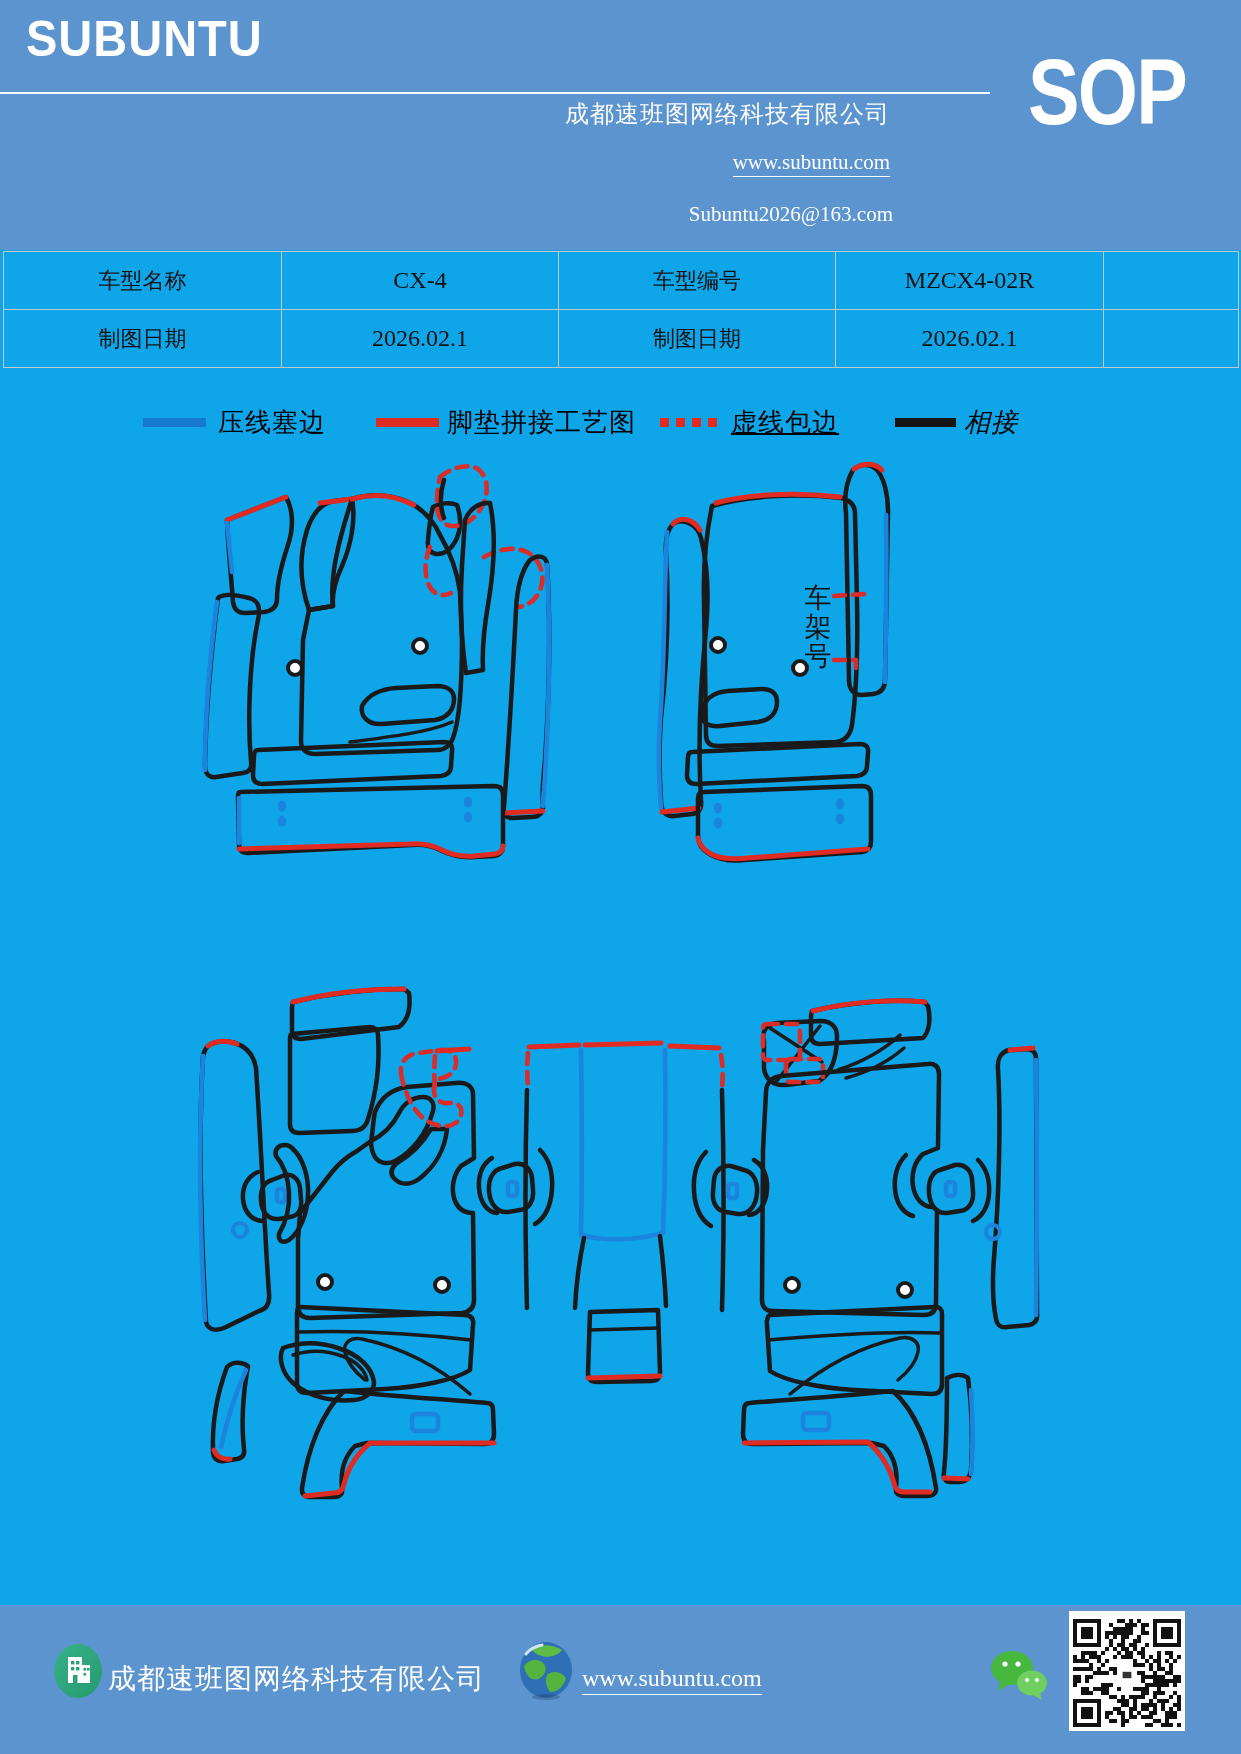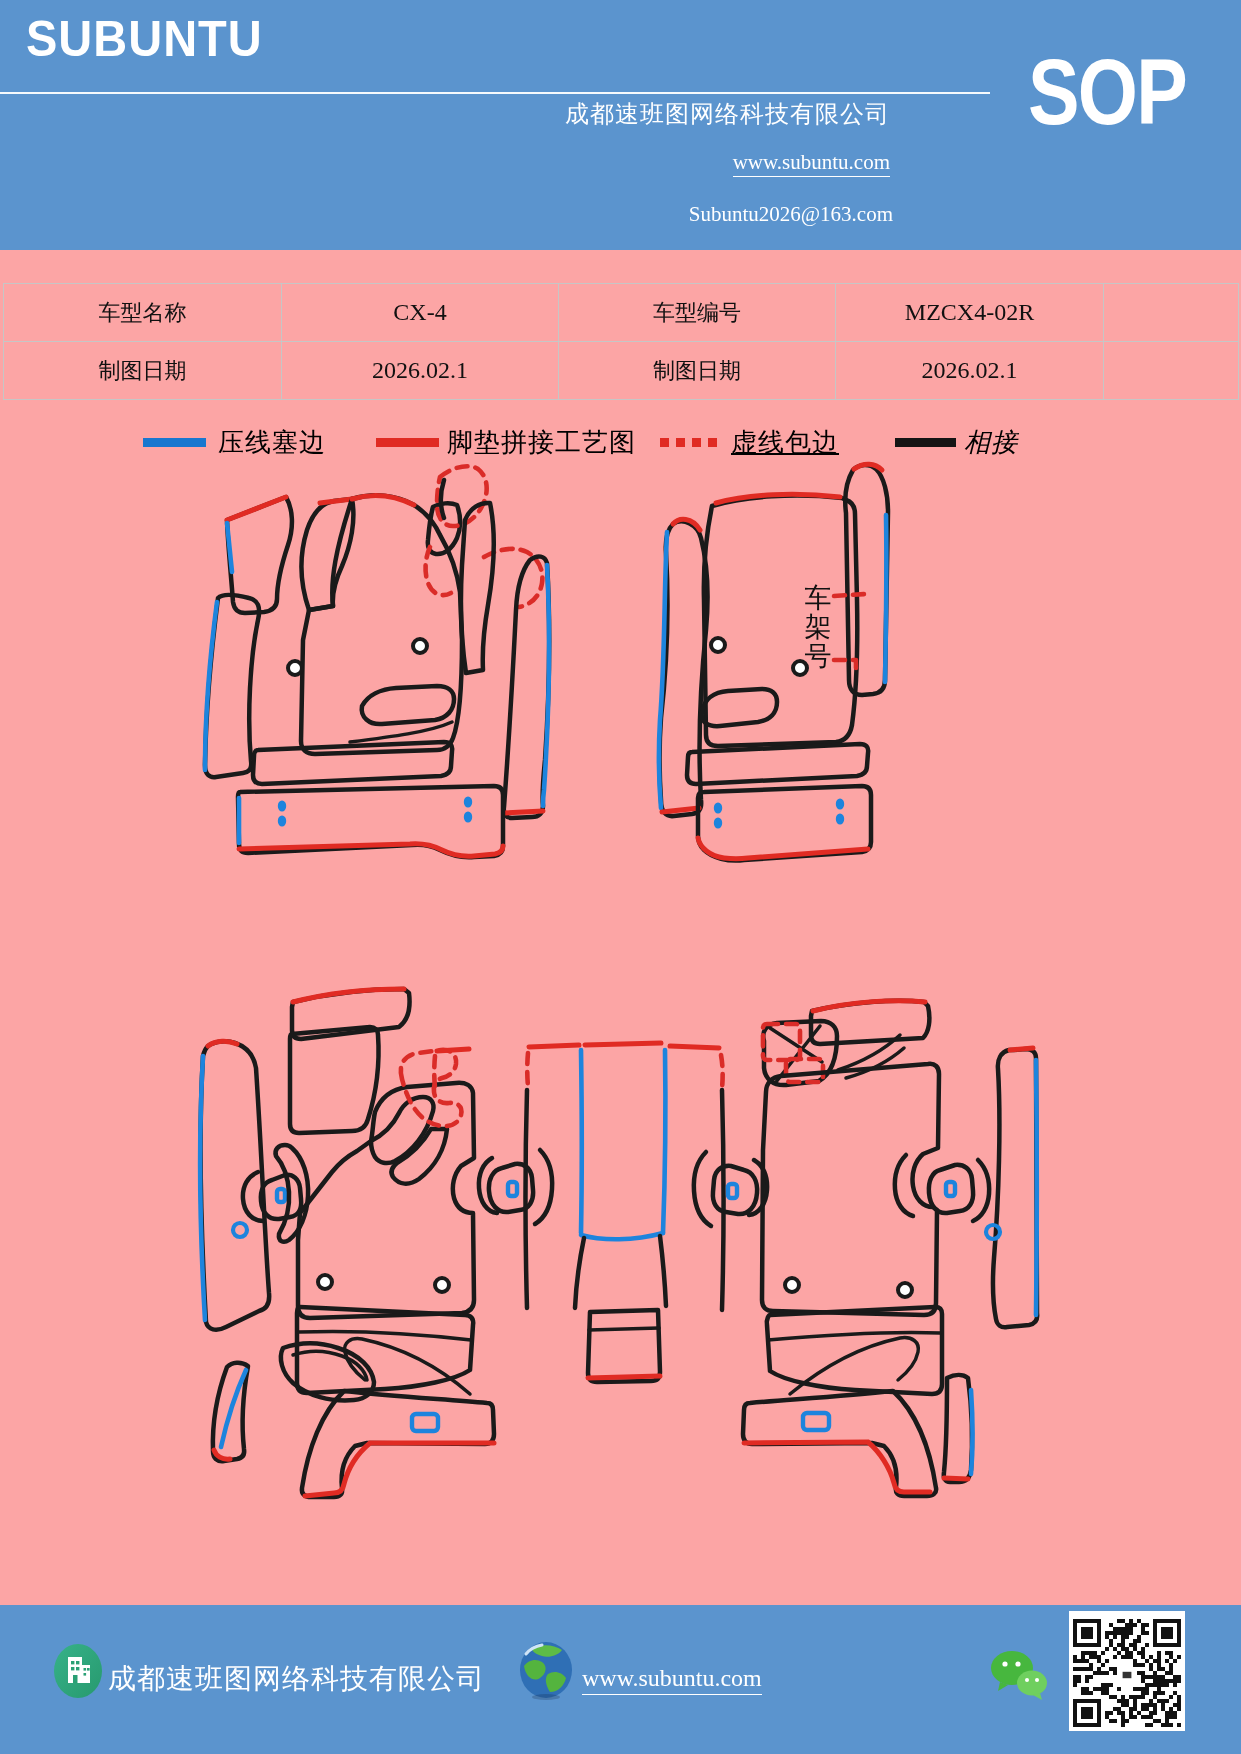--- a/index.html
+++ b/index.html
@@ -1,35 +1,35 @@
 <!DOCTYPE html>
 <html><head>
 <meta charset="utf-8">
 <style>
   html,body{margin:0;padding:0;background:#e8e8e8;}
-  .page{position:relative;width:1241px;height:1754px;background:#fca5a5;overflow:hidden;
+  .page{position:relative;width:1241px;height:1754px;background:#0ea5e9;overflow:hidden;
         font-family:"Liberation Serif","DejaVu Serif",serif;}
   
   .header{position:absolute;left:0;top:0;width:1241px;height:250px;background:#5b94ce;}
   .logo{position:absolute;left:26px;top:10px;color:#fff;font-family:"Liberation Sans","DejaVu Sans",sans-serif;
         font-weight:bold;font-size:47px;letter-spacing:1px;transform:scaleY(1.05);transform-origin:left top;}
   .header-rule{position:absolute;left:0;top:92px;width:990px;height:2px;background:rgba(255,255,255,.95);}
   .doc-title{position:absolute;left:28px;top:128px;color:#fff;font-size:38px;font-weight:600;letter-spacing:1px;}
   .h-company{position:absolute;top:98px;right:351px;color:#fff;font-size:24px;letter-spacing:1px;}
   .h-web{position:absolute;top:150px;right:351px;color:#fff;font-size:21px;border-bottom:1.5px solid #fff;padding-bottom:1px;}
   .h-mail{position:absolute;top:182px;right:348px;color:#fff;font-size:21px;margin-top:20px;}
   .sop{position:absolute;left:1028px;top:40px;color:#fff;font-family:"Liberation Sans","DejaVu Sans",sans-serif;
        font-weight:bold;font-size:92px;transform:scaleX(.84);transform-origin:left top;letter-spacing:-2px;}
   
-  .info-table{position:absolute;left:3px;top:251px;width:1235px;border-collapse:collapse;table-layout:fixed;margin-top:32px;}
+  .info-table{position:absolute;left:3px;top:251px;width:1235px;border-collapse:collapse;table-layout:fixed;}
   .info-table td{border:1.6px solid #c6c6c6;height:55px;text-align:center;vertical-align:middle;
                  font-size:22px;color:#111;}
   .info-table td.val{font-family:Liberation Serif, serif;font-size:24px;}
   
-  .legend{position:absolute;left:0;top:424px;width:1075px;height:40px;}
+  .legend{position:absolute;left:0;top:404px;width:1075px;height:40px;}
   .sw{position:absolute;top:14px;height:9px;}
   .sw-blue{left:143px;width:63px;background:#1877cf;}
   .sw-red{left:376px;width:63px;background:#e02b23;}
   .sw-dash{left:660px;width:62px;background:repeating-linear-gradient(90deg,#e02b23 0 9px,transparent 9px 16px);}
   .sw-black{left:895px;width:61px;background:#151515;}
   .lg-label{position:absolute;top:1px;font-size:26px;color:#000;letter-spacing:1px;}
   .ll0{left:218px;} .ll1{left:447px;} .ll2{left:731px;text-decoration:underline;} .ll3{left:964px;font-style:italic;}
   
   .diagrams{position:absolute;left:0;top:0;width:1241px;height:1754px;}
   .k{fill:none;stroke:#1a1a1a;stroke-width:4.5;stroke-linecap:round;stroke-linejoin:round;}

